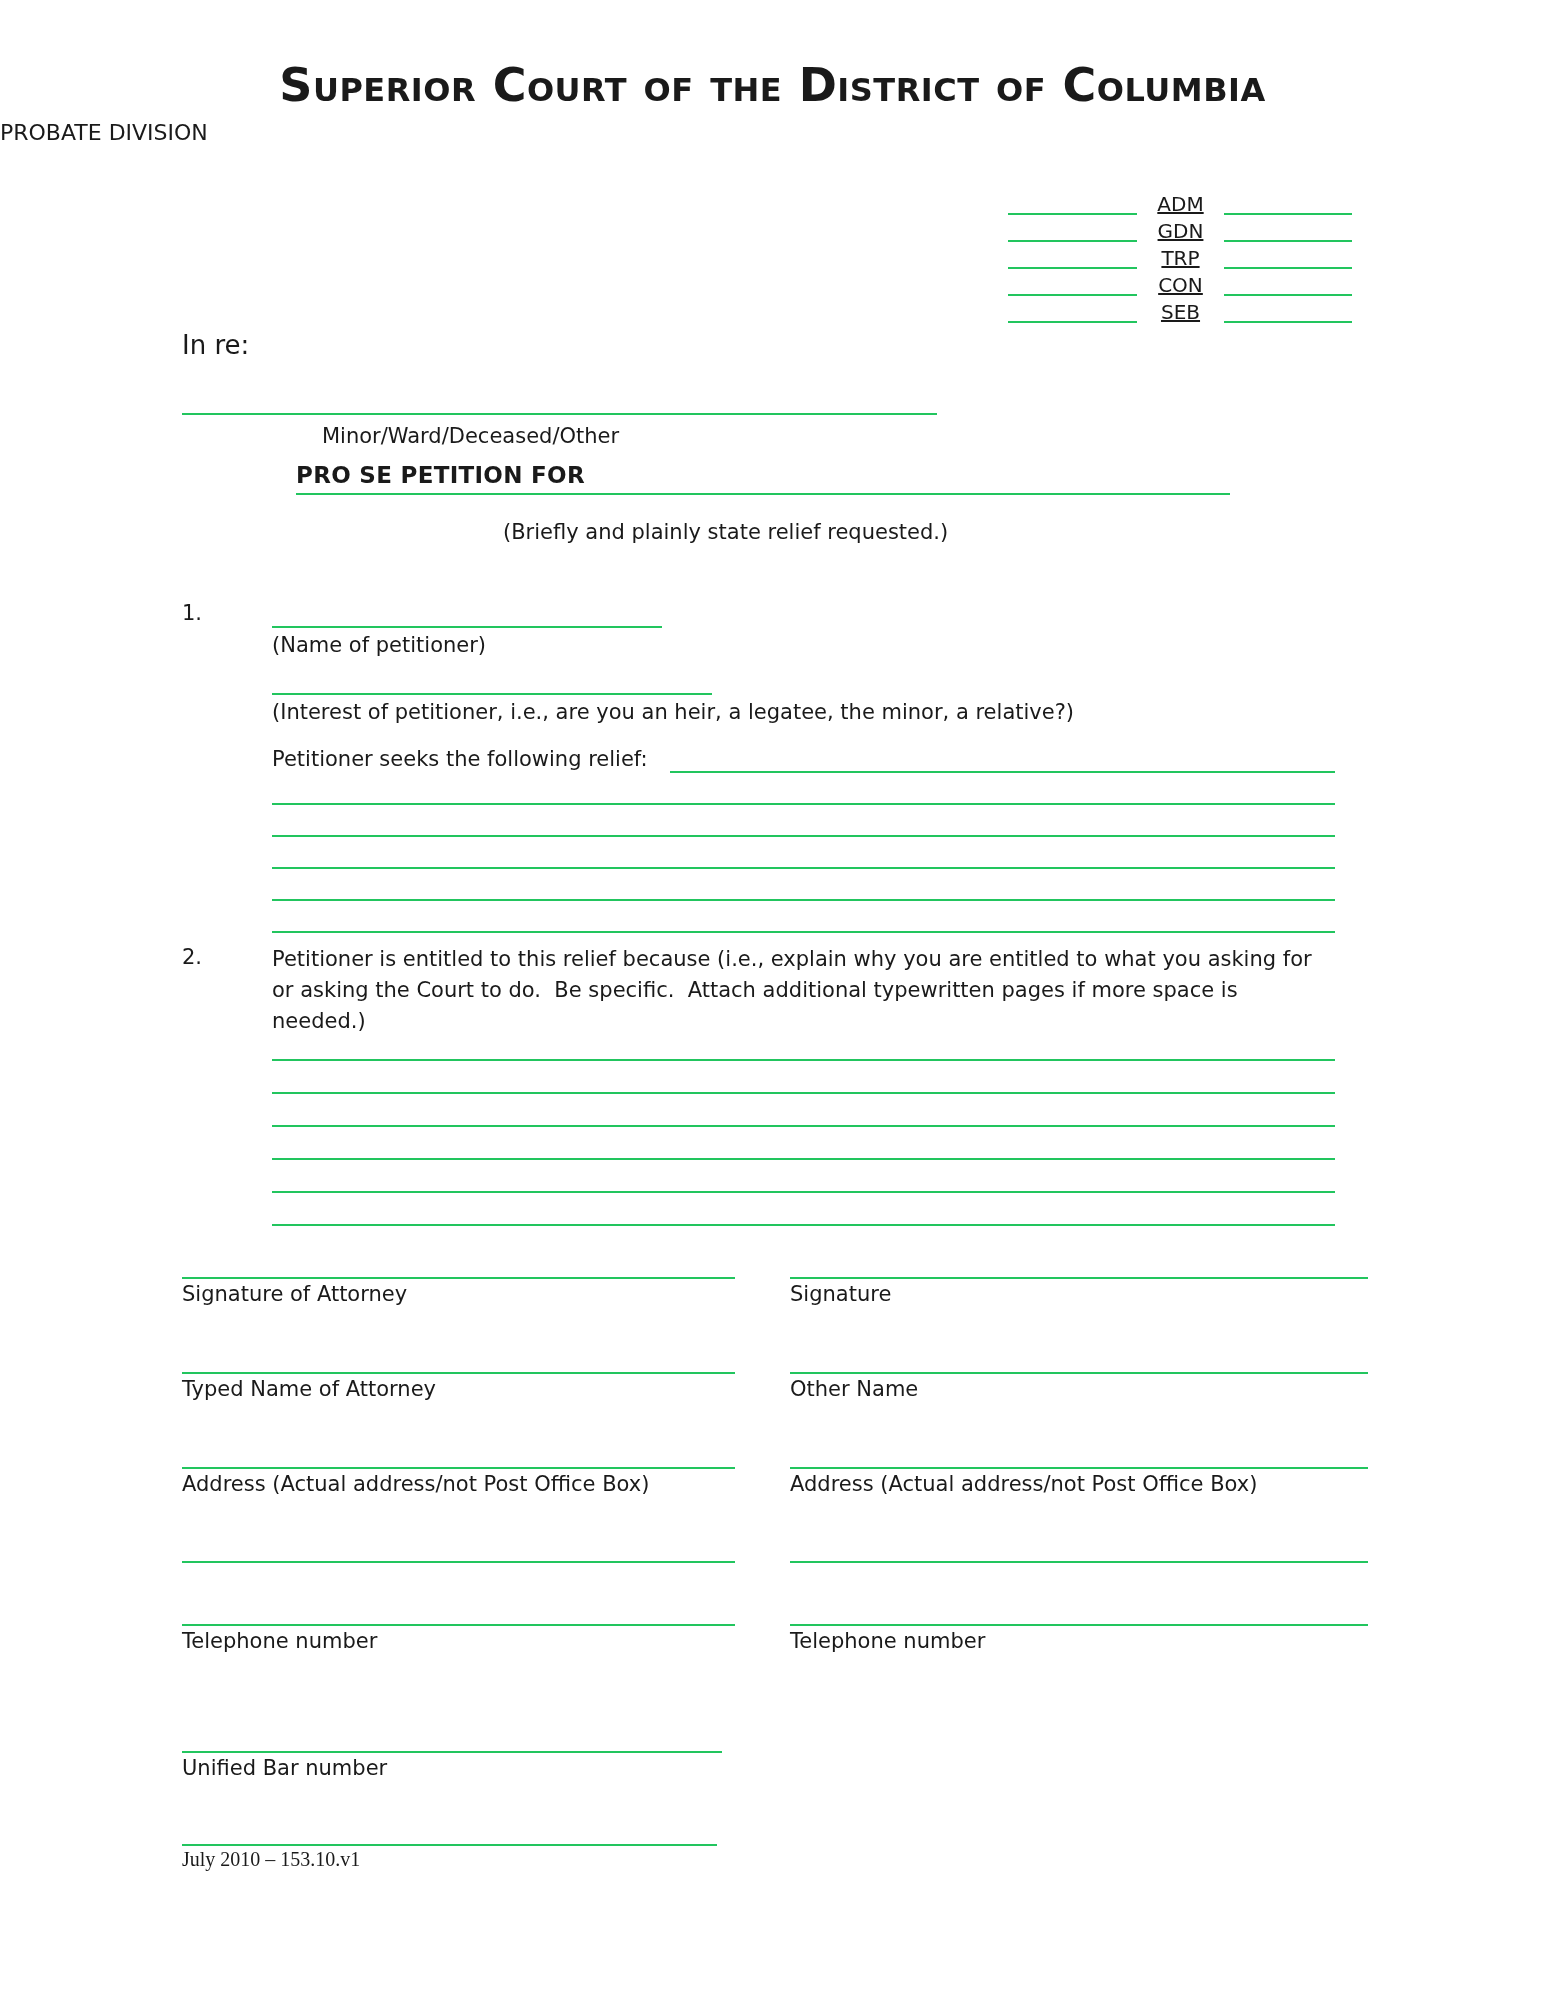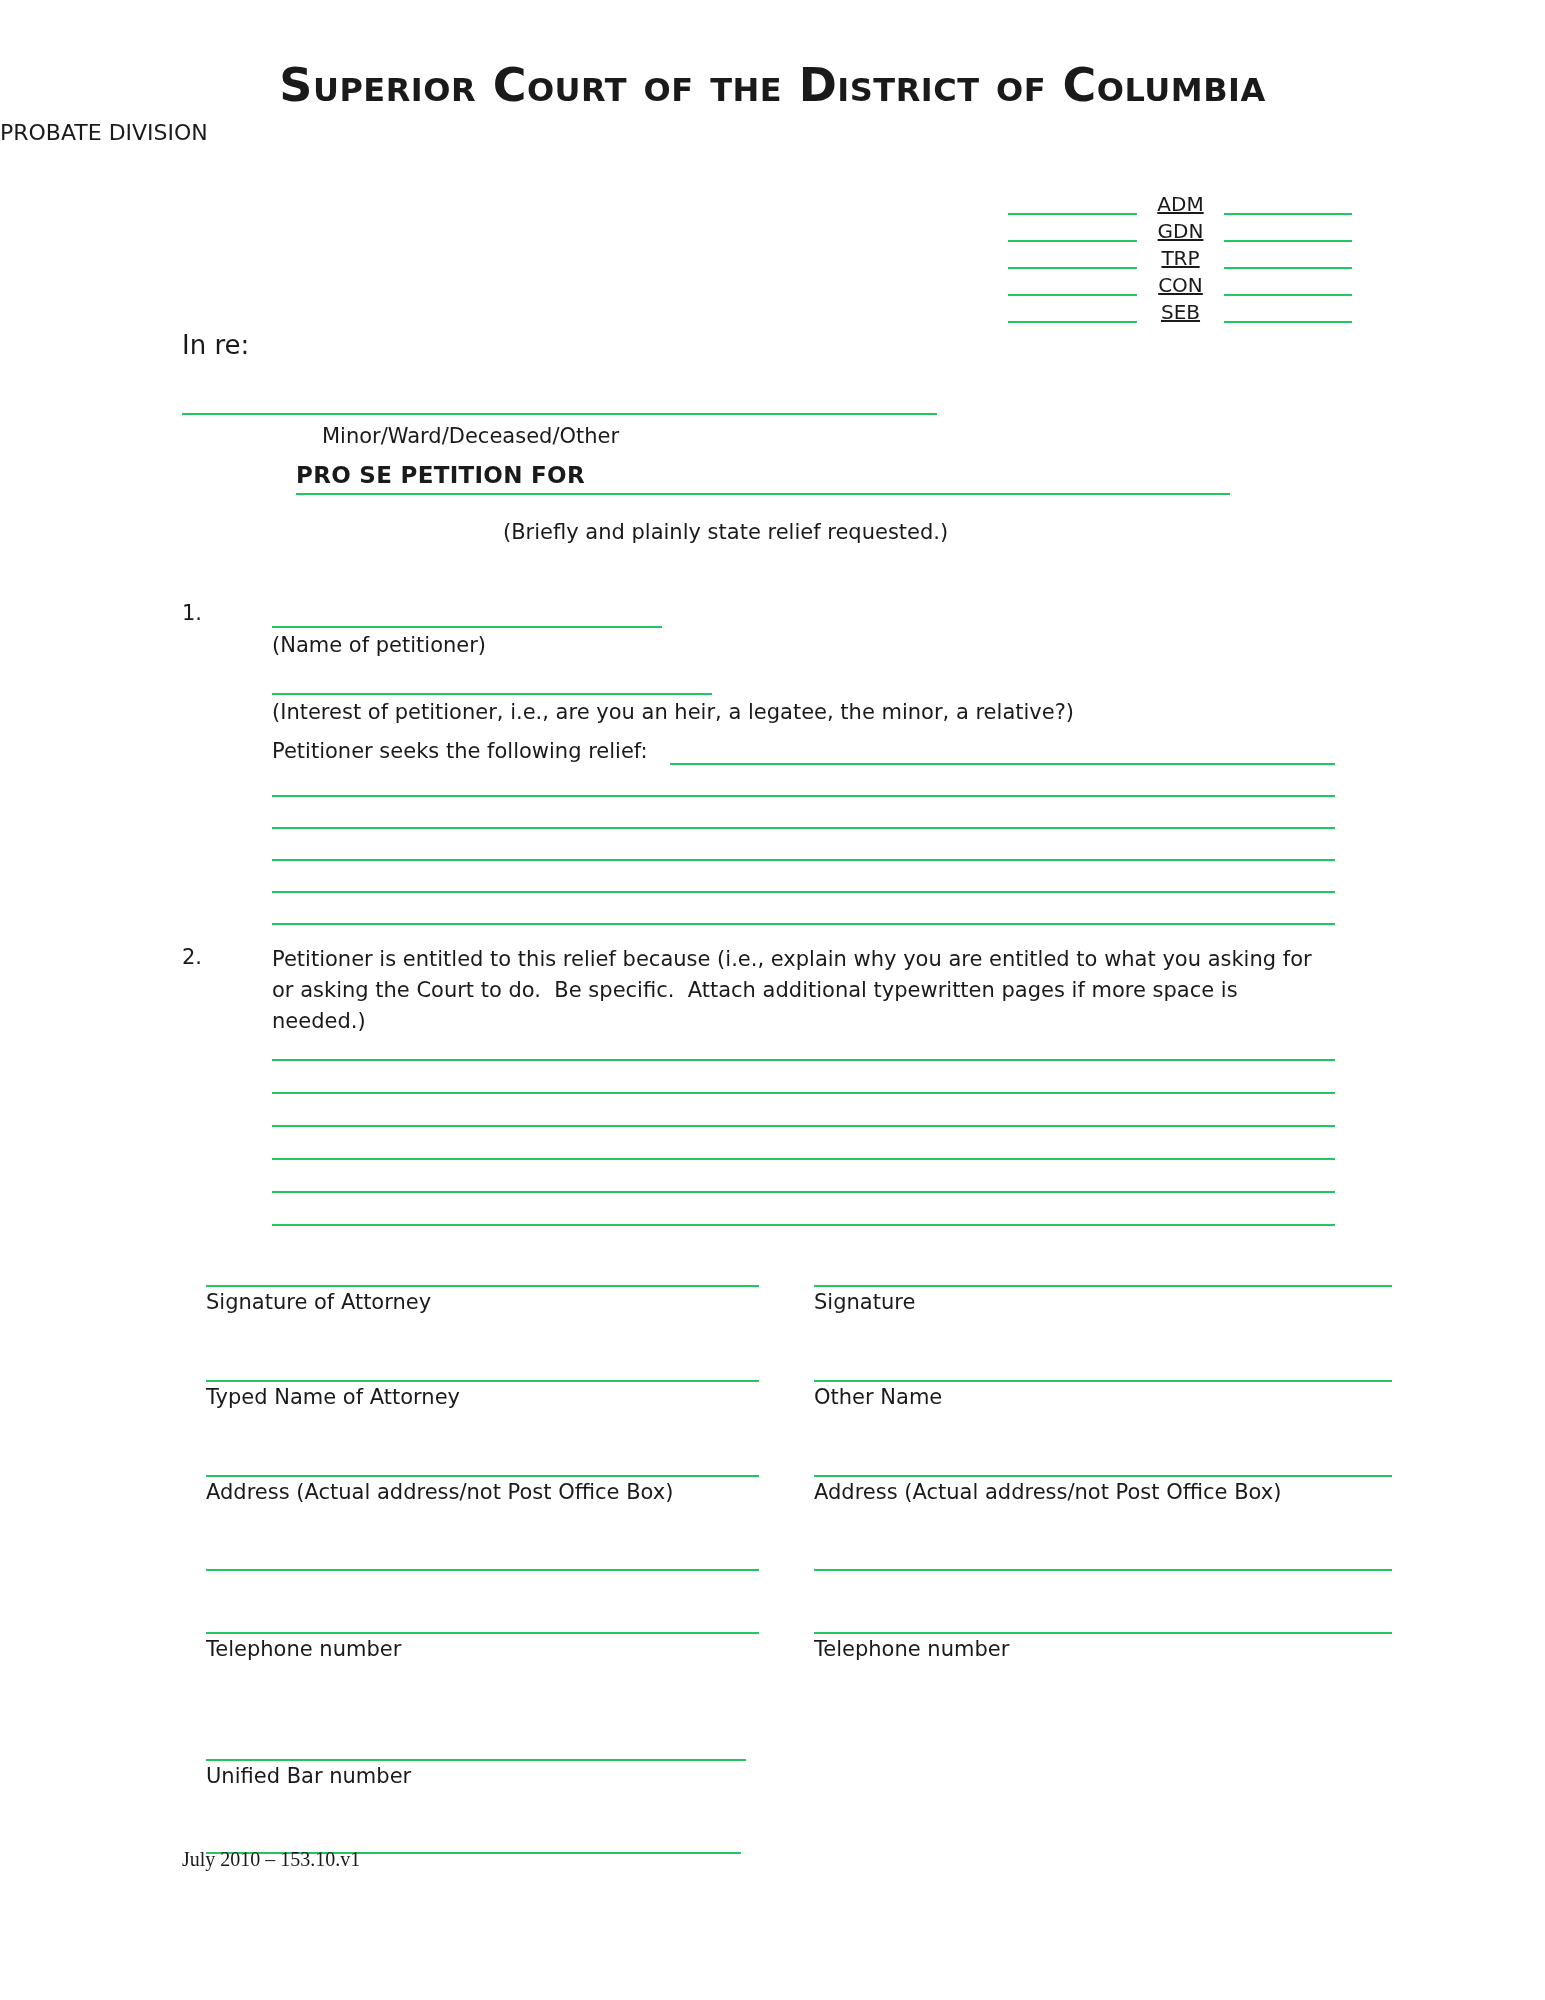--- a/index.html
+++ b/index.html
@@ -56,31 +56,31 @@
 
   
   .item { display: flex; }
   .item1 { top: 600px; left: 182px; width: 1153px; }
   .item2 { top: 944px; left: 182px; width: 1153px; }
   .item .num { width: 90px; flex: 0 0 90px; font-size: 21px; line-height: 27px; }
   .item .content { flex: 1; min-width: 0; }
   .cap { font-size: 21px; line-height: 27px; margin-top: 4px; }
   .f1 { width: 390px; height: 26px; }
   .f2 { width: 440px; height: 34px; }
-  .relief-row { display: flex; align-items: flex-end; margin-top: 12px; }
+  .relief-row { display: flex; align-items: flex-end; margin-top: 20px; }
   .relief-row .lbl { font-size: 21px; line-height: 27px; white-space: pre; }
   .relief-row .fill { flex: 1; height: 25px; margin-left: 22px; }
   .item1 .lines .rule { height: 30px; }
   .item2 .lines .rule { height: 31px; }
   .item2 .lines .rule:first-child { height: 22px; }
   .item2 .ptext { font-size: 21px; line-height: 31px; white-space: pre-wrap; }
 
   
   .sig { top: 1250px; left: 182px; width: 1186px; height: 600px; }
-  .sig-col { position: absolute; top: 12px; margin-left: 24px; }
+  .sig-col { position: absolute; top: 4px; }
   .sig-col.left  { left: 0; width: 553px; }
   .sig-col.right { left: 608px; width: 578px; }
   .sig-col .rule { height: 20px; }
   .sig-col .rule.first { height: 23px; margin-top: 0; }
   .sig-col .cap { margin-top: 0; line-height: 30px; }
   .mt43 { margin-top: 43px; }
   .mt42 { margin-top: 42px; }
   .mt41 { margin-top: 41px; }
   .mt75 { margin-top: 75px; }
   .w540 { width: 540px; }

